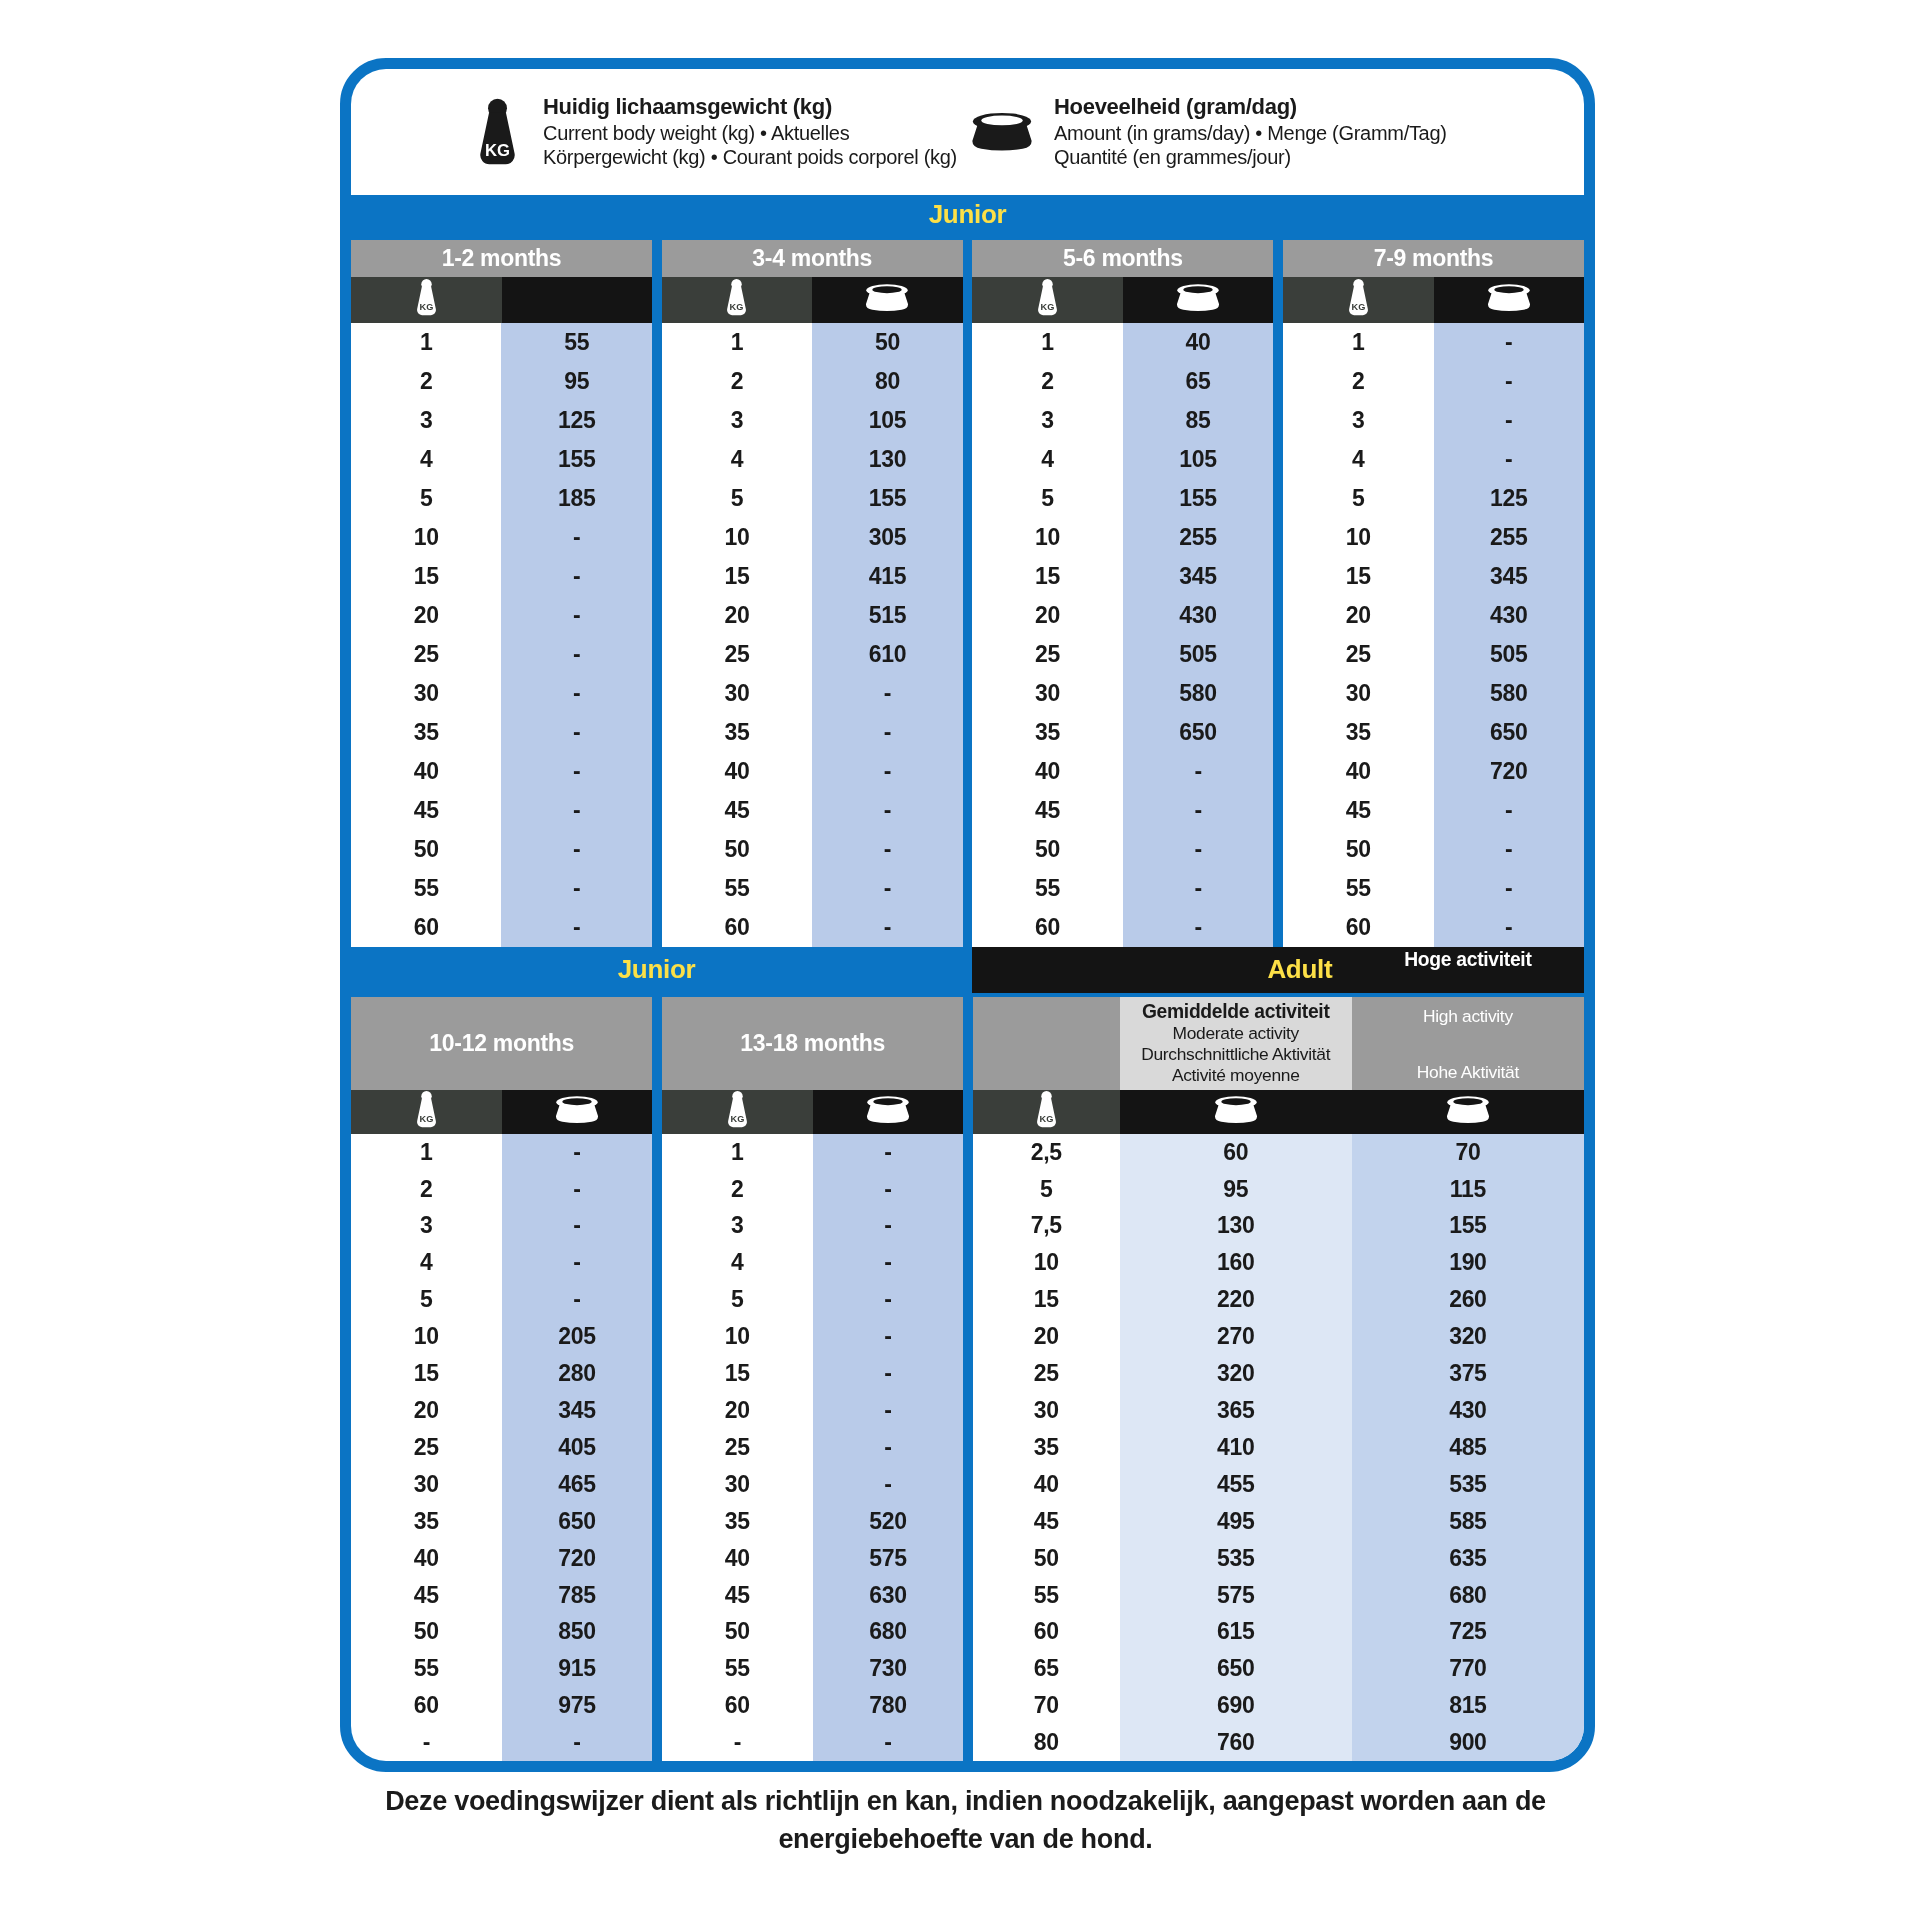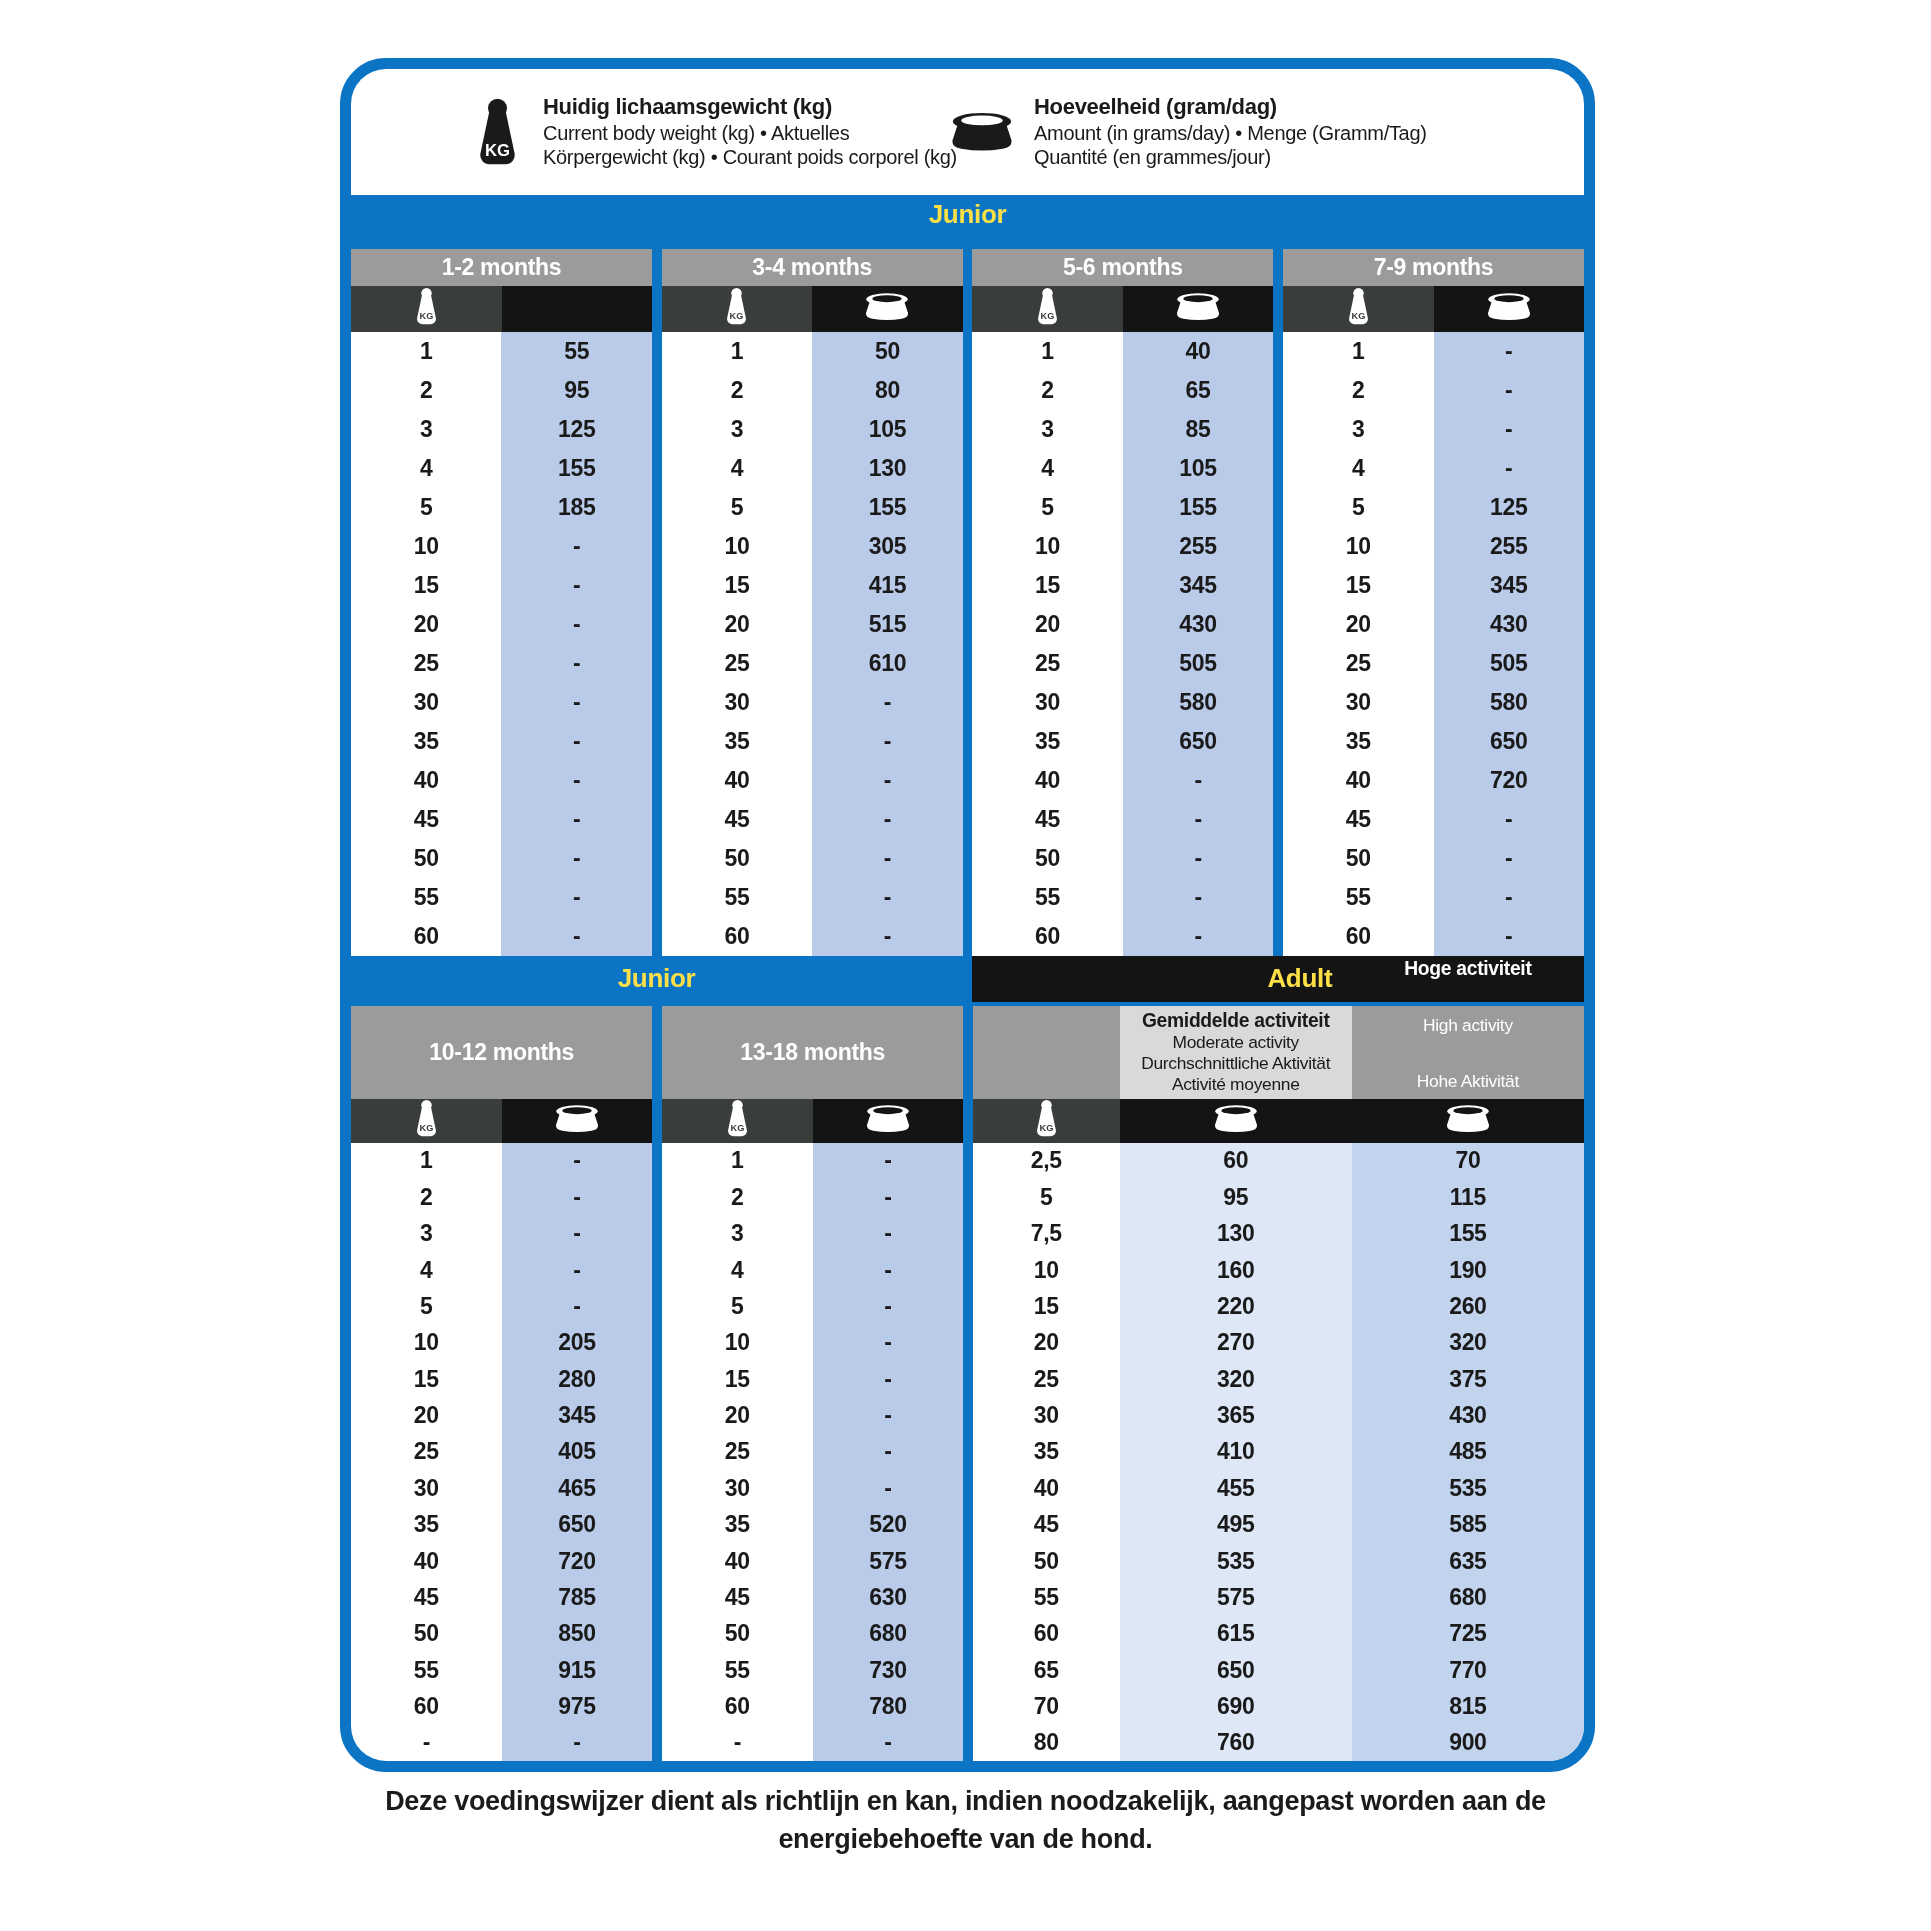--- a/index.html
+++ b/index.html
@@ -8,36 +8,36 @@
 
   .card{position:absolute;left:340px;top:58px;width:1255px;height:1714px;
         box-sizing:border-box;border:11.6px solid var(--blue,#0b74c4);border-radius:46px;
         background:var(--blue,#0b74c4);overflow:hidden;display:flex;flex-direction:column;}
 
   
   .legend{position:relative;height:126px;background:#fff;flex:0 0 auto;}
   .legend-item{position:absolute;top:50%;transform:translateY(-50%);
                display:flex;align-items:center;gap:21px;}
   .li-weight{left:122px;}
-  .li-amount{left:600px;}
+  .li-amount{left:620px;}
   .licon{display:flex;align-items:center;justify-content:center;}
   .ltext{display:flex;flex-direction:column;line-height:1.22;justify-content:center;}
   .lt1{font-weight:bold;font-size:22px;letter-spacing:-0.3px;}
   .lt2{font-size:20px;letter-spacing:-0.3px;}
 
   
   .banner{display:flex;align-items:center;justify-content:center;
           color:#fde047;font-weight:bold;font-size:26px;letter-spacing:-0.3px;}
   .banner-junior1{height:39px;background:var(--blue,#0b74c4);margin-bottom:5.8px;flex:0 0 auto;}
   .banner-row2{height:46px;display:flex;gap:9.7px;margin-bottom:3.9px;flex:0 0 auto;}
   .banner-junior2{flex:0 0 611px;background:var(--blue,#0b74c4);}
   .banner-adult{flex:1;background:var(--black-cell,#141414);padding-left:44px;}
 
   
-  .grid1{display:flex;gap:9.7px;flex:0 0 auto;margin-top:9px;}
+  .grid1{display:flex;gap:9.7px;flex:0 0 auto;}
   .grid2{flex:1;display:flex;gap:9.7px;min-height:0;}
   .col{flex:1;display:flex;flex-direction:column;min-width:0;}
 
   .age-header{height:37px;background:var(--gray-header,#9b9b9b);color:#fff;font-weight:bold;
               font-size:23px;display:flex;align-items:center;justify-content:center;
               flex:0 0 auto;letter-spacing:-0.3px;}
   .s2col .age-header{height:93px;}
 
   .icons{height:46px;display:flex;flex:0 0 auto;}
   .grid2 .icons{height:44px;}

